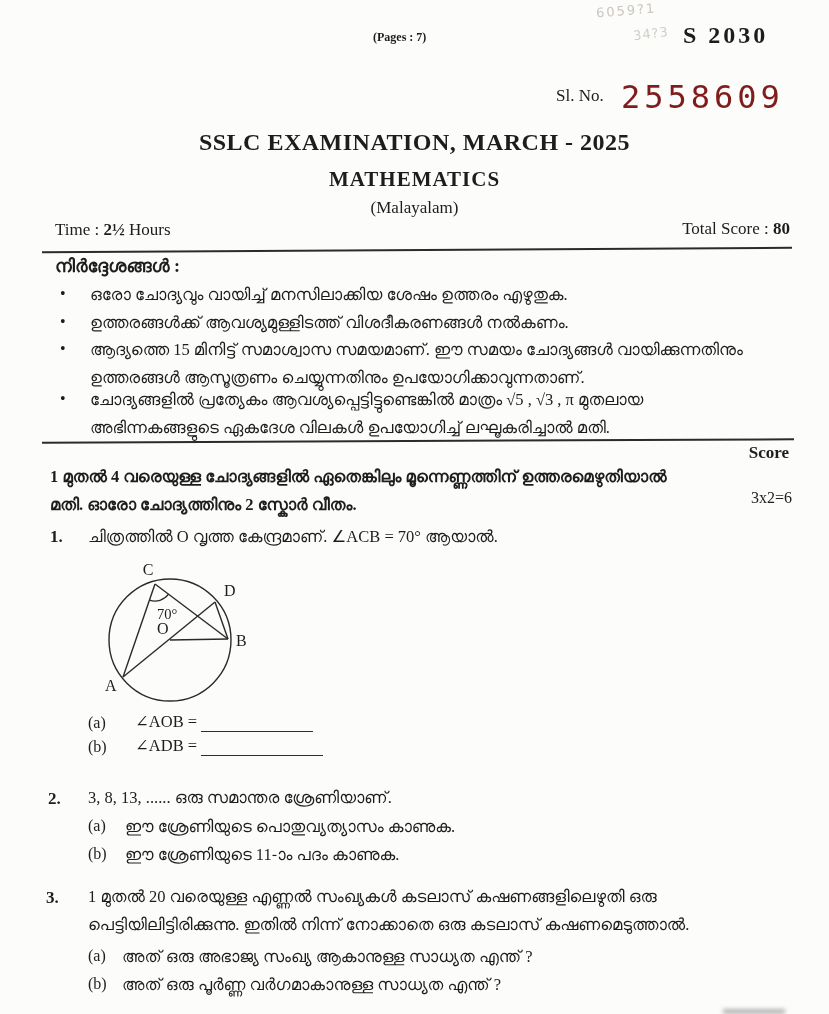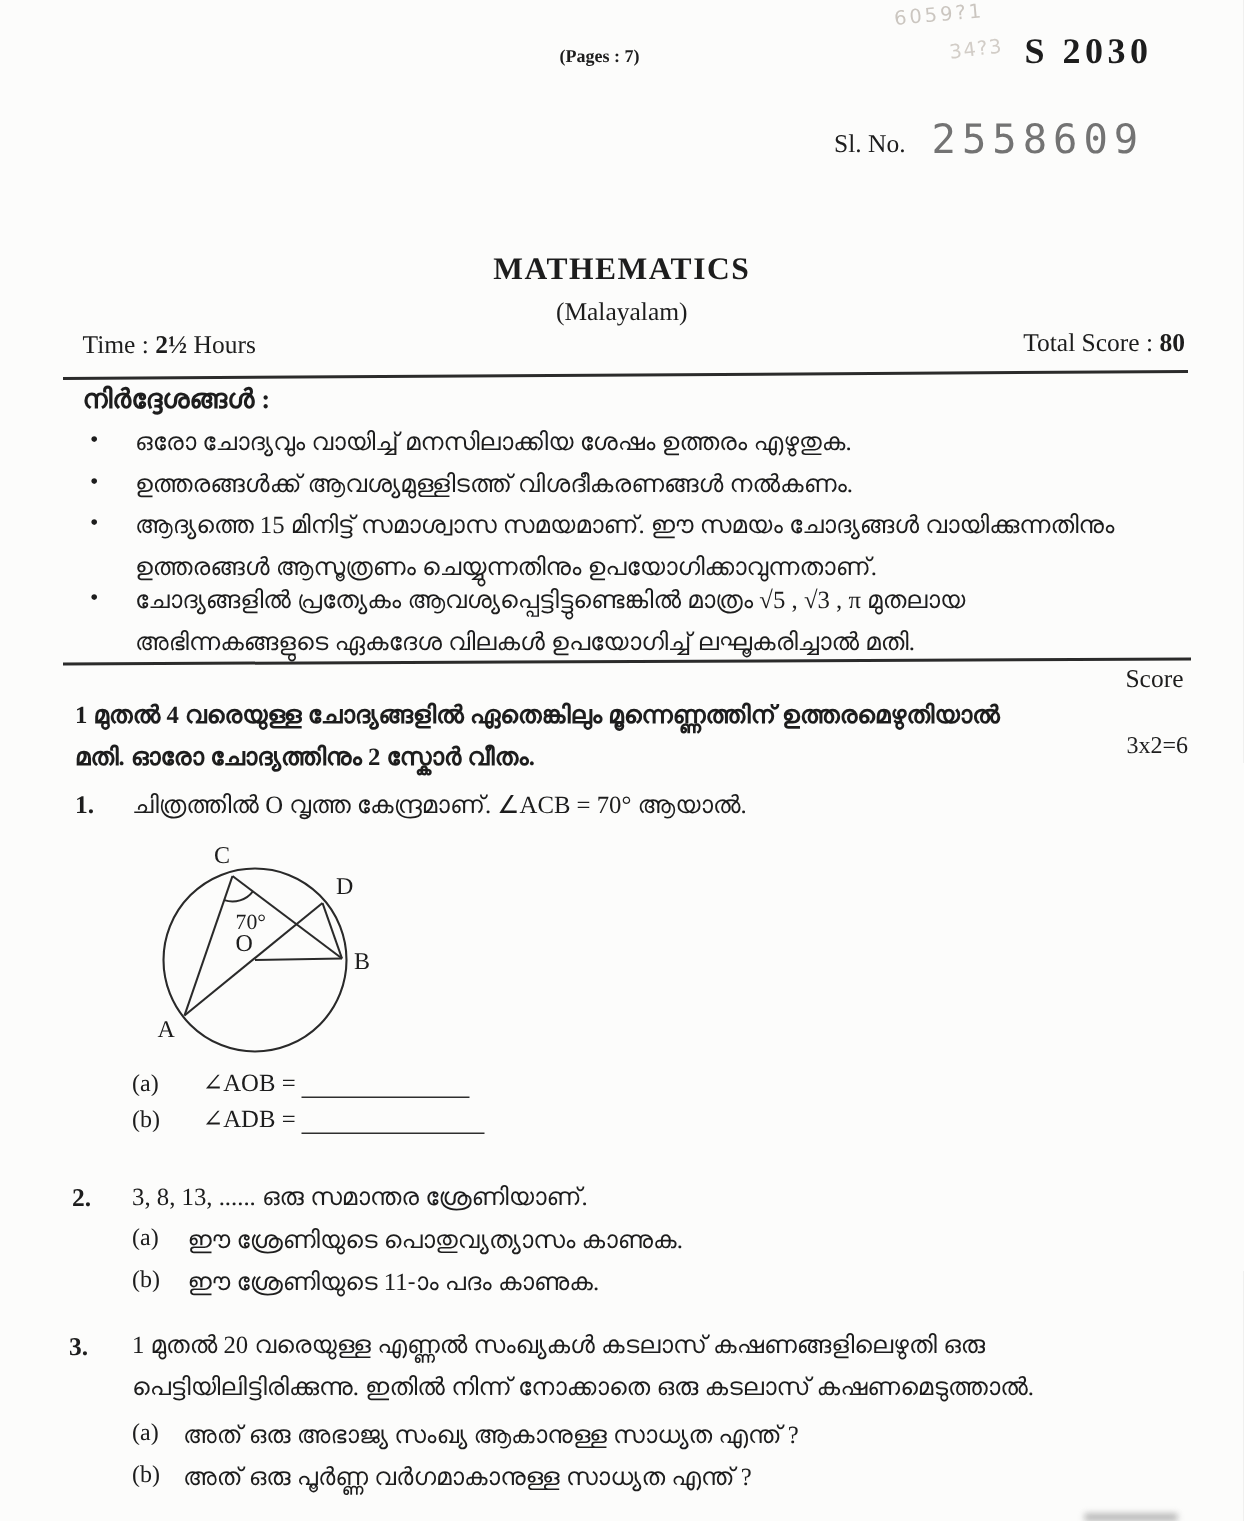--- a/index.html
+++ b/index.html
@@ -10,33 +10,33 @@
     color:#1d1d1d;
   }
   .abs { position:absolute; white-space:nowrap; }
 
   
   .pages-label { left:373px; top:30px; font-size:12px; font-weight:bold;text-align:center; }
   .paper-code  { left:683px; top:22px; font-size:24px; font-weight:bold; letter-spacing:3px; }
   .pencil-1 { left:596px; top:3px;  font-size:13px; color:#cbc6c0; transform:rotate(-5deg); font-family:"DejaVu Sans",sans-serif; letter-spacing:2px; }
   .pencil-2 { left:633px; top:26px; font-size:13px; color:#d2cdc7; transform:rotate(-7deg); font-family:"DejaVu Sans",sans-serif; letter-spacing:1px; }
   .sl-no   { left:528px; top:86px; font-size:17px;margin-left:28px; }
-  .serial  { left:621px; top:78px; font-size:27px; color:#737373;
+  .serial  { left:621px; top:78px; font-size:32px; color:#7f1d1d;
              font-family:"DejaVu Sans Mono","Liberation Mono",monospace; letter-spacing:4px; }
   .title   { left:0; right:0; top:129px; text-align:center; font-size:24px; font-weight:bold; letter-spacing:0.5px; }
   .subject { left:0; right:0; top:167px; text-align:center; font-size:21px; font-weight:bold; letter-spacing:1px; }
   .medium  { left:0; right:0; top:198px; text-align:center; font-size:17px; }
   .time-row  { left:55px; top:220px; font-size:17px; }
   .score-row { right:39px; top:219px; font-size:17px;text-align:center; }
   .bold { font-weight:bold; }
 
   .hrule { border-top:2.5px solid #2b2b2b; height:0; }
   .hrule-1 { left:42px; width:750px; top:249px; transform:rotate(-0.35deg); }
   .hrule-2 { left:42px; width:752px; top:440px; transform:rotate(-0.25deg); }
-  .score-word { right:40px; top:443px; font-size:17px; font-weight:normal; }
+  .score-word { right:40px; top:443px; font-size:17px; font-weight:bold; }
 
   
   .ml { font-family:"Liberation Serif","DejaVu Sans",serif; font-size:16.5px; }
   .instr-head { left:55px; top:256px; font-size:18px; font-weight:bold; }
   .bullet-dot { position:absolute; left:60px; font-size:16px; }
   .bullet-text { position:absolute; left:90px; }
   .b-row1 { top:285px; } .b-row2 { top:313px; }
   .b-row3a { top:340px; } .b-row3b { top:368px; }
   .b-row4a { top:390px; } .b-row4b { top:418px; }
 
@@ -82,20 +82,21 @@
 
 <div class="page">
 
   <div class="abs pencil-1">6059?1</div>
   <div class="abs pencil-2">34?3</div>
   <div class="abs pages-label">(Pages : 7)</div>
   <div class="abs paper-code">S 2030</div>
   <div class="abs sl-no">Sl. No.</div>
   <div class="abs serial">2558609</div>
 
+  <div class="abs title">SSLC EXAMINATION, MARCH - 2025</div>
   <div class="abs medium">(Malayalam)</div>
   <div class="abs subject">MATHEMATICS</div>
 
   <div class="abs time-row">
     <span>Time : </span><span class="bold">2½</span><span> Hours</span>
   </div>
   <div class="abs score-row">
     <span>Total Score : </span><span class="bold">80</span>
   </div>
 

